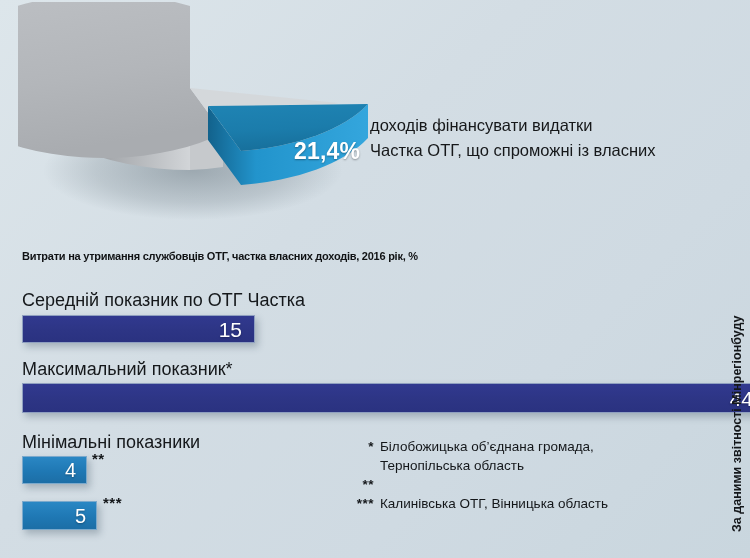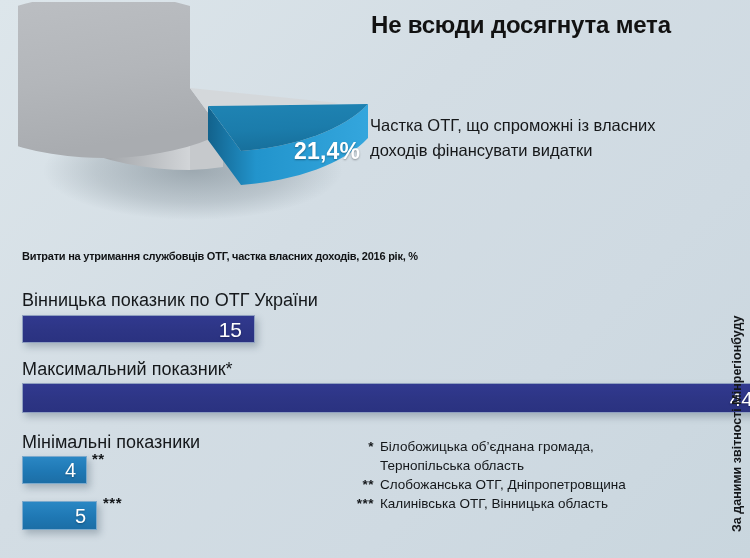--- a/index.html
+++ b/index.html
@@ -223,30 +223,29 @@
                Z" fill="url(#blueSide)"></path>
 
       <path d="M 190 104
                L 223 149
                A 166 82 0 0 0 350 102
                Z" fill="url(#blueTop)"></path>
     </svg>
     <span class="pie-label">21,4%</span>
   </div>
 
-  <div class="headline">Не всюди досягнута мета</div>
 
   <div class="description">
+    <div>доходів фінансувати видатки</div>
     <div>Частка ОТГ, що спроможні із власних</div>
-    <div>доходів фінансувати видатки</div>
   </div>
 
   <div class="section-title">Витрати на утримання службовців ОТГ, частка власних доходів, 2016 рік, %</div>
 
-  <div class="bar-label" style="left:22px; top:290px;">Вінницька показник по ОТГ України</div>
+  <div class="bar-label" style="left:22px; top:290px;">Середній показник по ОТГ Частка</div>
   <div class="bar navy" style="left:22px; top:315px; width:233px; height:28px;">
     <span class="val">15</span>
   </div>
 
   <div class="bar-label" style="left:22px; top:359px;">Максимальний показник*</div>
   <div class="bar navy" style="left:22px; top:383px; width:744px; height:30px;">
     <span class="val">44</span>
   </div>
 
   <div class="bar-label" style="left:22px; top:432px;">Мінімальні показники</div>
@@ -264,23 +263,20 @@
   <div class="footnotes">
     <div class="fn-row">
       <span class="fn-mark">*</span>
       <span class="fn-text">
         <span>Білобожицька об’єднана громада,</span>
         <span class="cont">Тернопільська область</span>
       </span>
     </div>
     <div class="fn-row">
       <span class="fn-mark">**</span>
-      <span class="fn-text">
-        <span>Слобожанська ОТГ, Дніпропетровщина</span>
-      </span>
     </div>
     <div class="fn-row">
       <span class="fn-mark">***</span>
       <span class="fn-text">
         <span>Калинівська ОТГ, Вінницька область</span>
       </span>
     </div>
   </div>
 
   <div class="source">За даними звітності Мінрегіонбуду</div>

